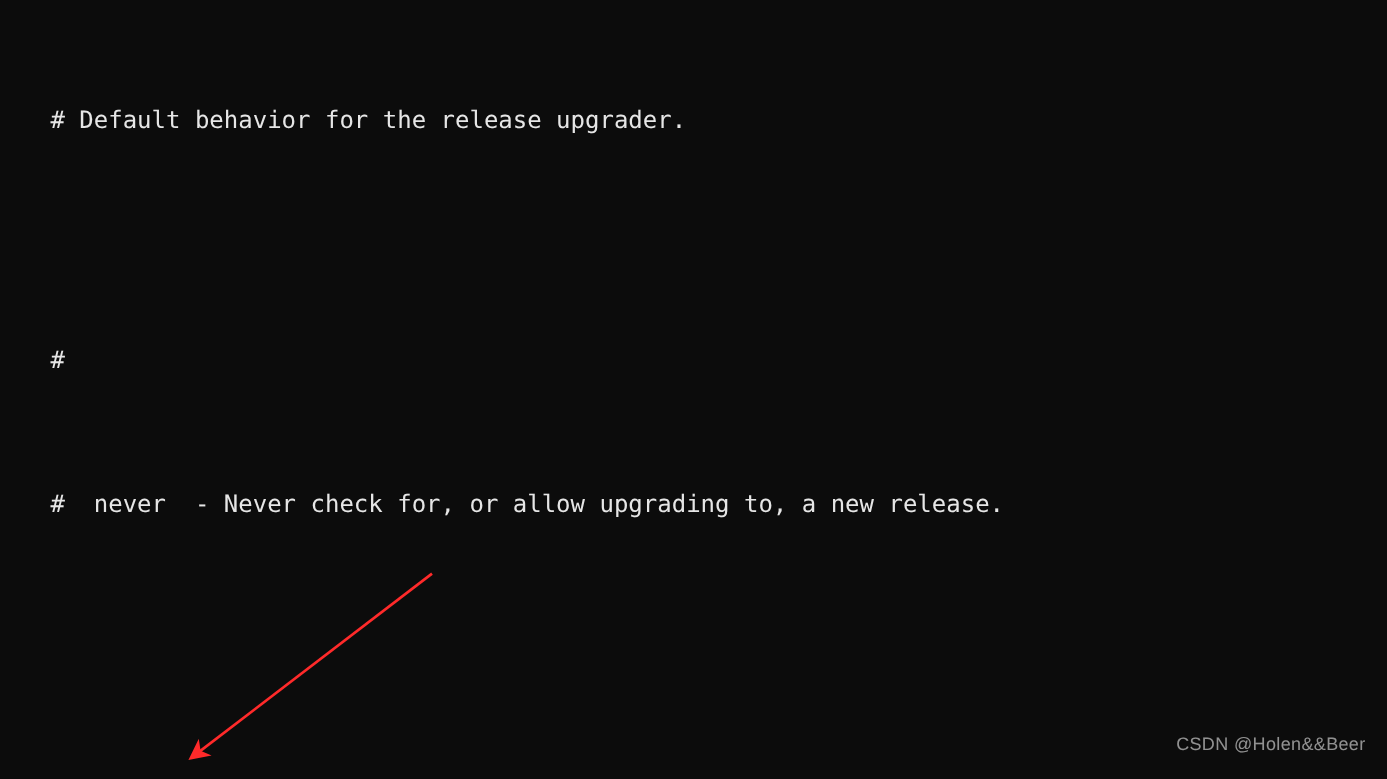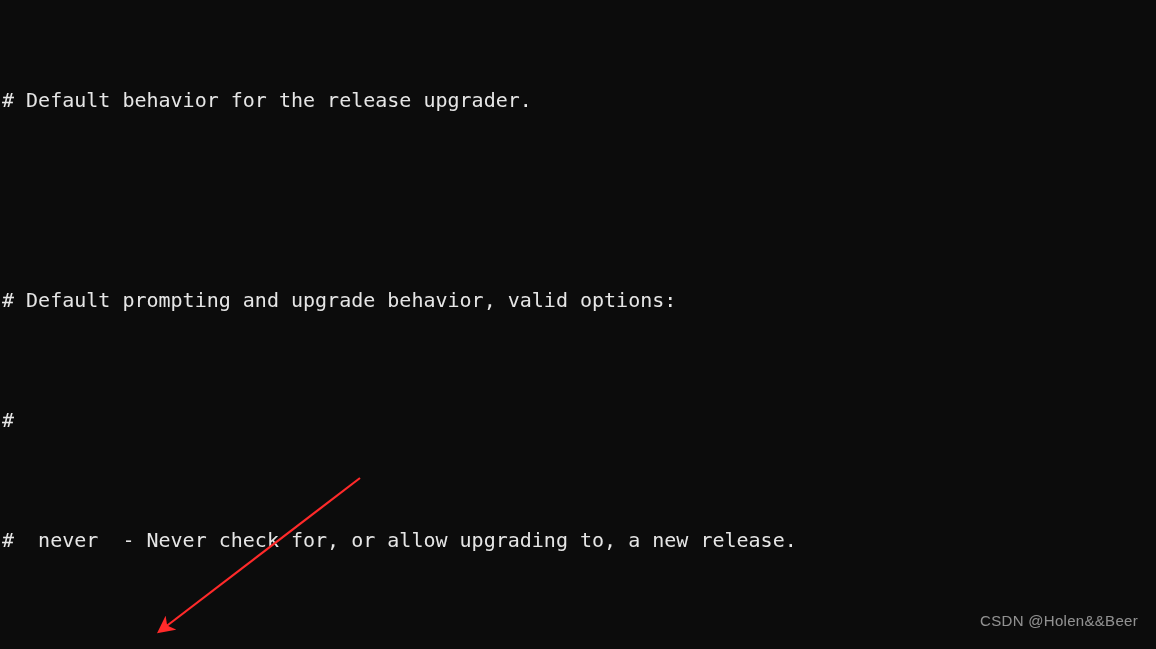--- a/index.html
+++ b/index.html
@@ -15,20 +15,21 @@
     color: #e6e6e6;
     position: relative;
   }
   .content {
     position: relative;
     white-space: pre;
     padding: 0 2px;
   }
   .line {
     white-space: pre;
+    margin-left: 40px;
   }
   .watermark {
     position: absolute;
     right: 18px;
     bottom: 8px;
     font-family: Arial, "Microsoft YaHei", sans-serif;
     font-size: 15px;
     color: rgba(255,255,255,0.55);
     letter-spacing: 0.3px;
   }
@@ -40,21 +41,20 @@
     height: 649px;
     pointer-events: none;
   }
 </style>
 </head>
 <body>
 
 <div class="content">
   <div class="line"># Default behavior for the release upgrader.</div>
   <div class="line"></div>
-  <div class="line"># Default prompting and upgrade behavior, valid options:</div>
   <div class="line">#</div>
   <div class="line">#  never  - Never check for, or allow upgrading to, a new release.</div>
   
   
   
   
   
   
   
   

